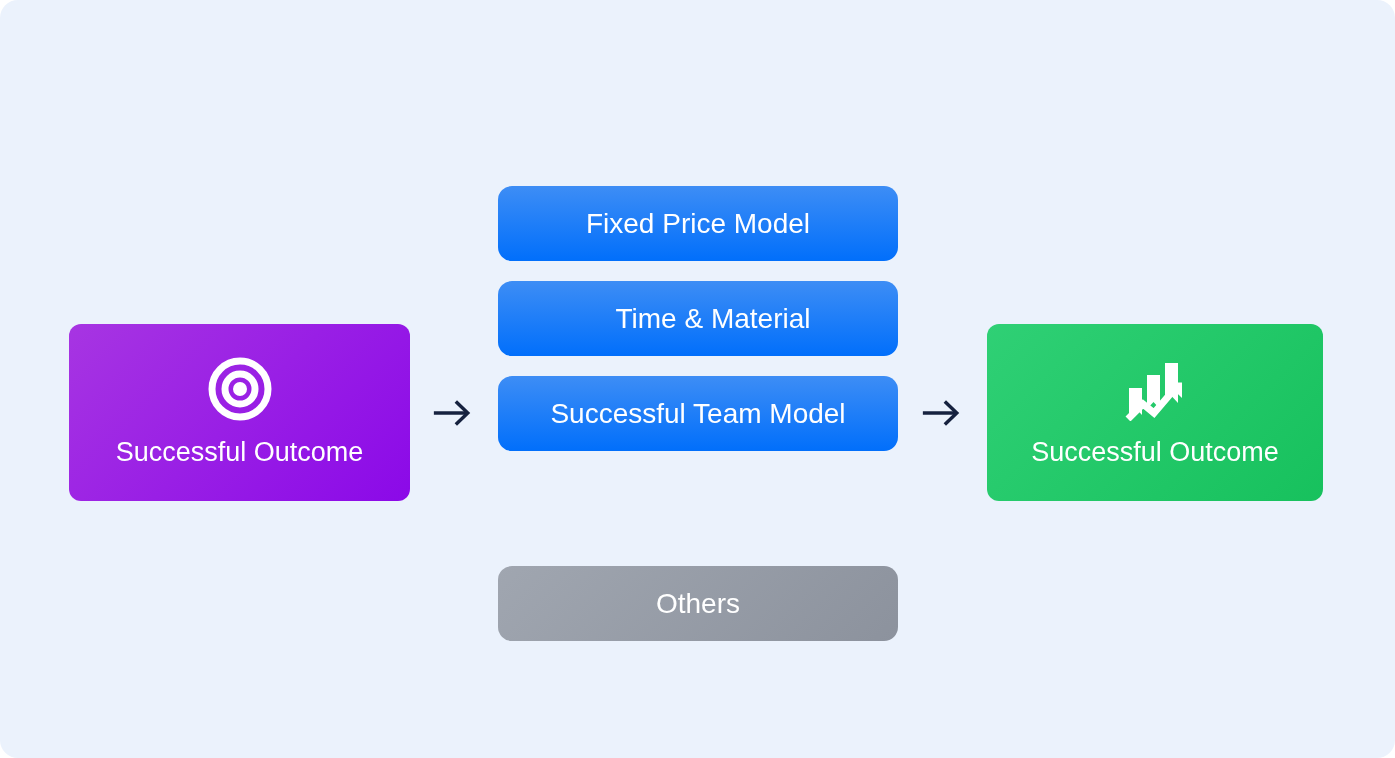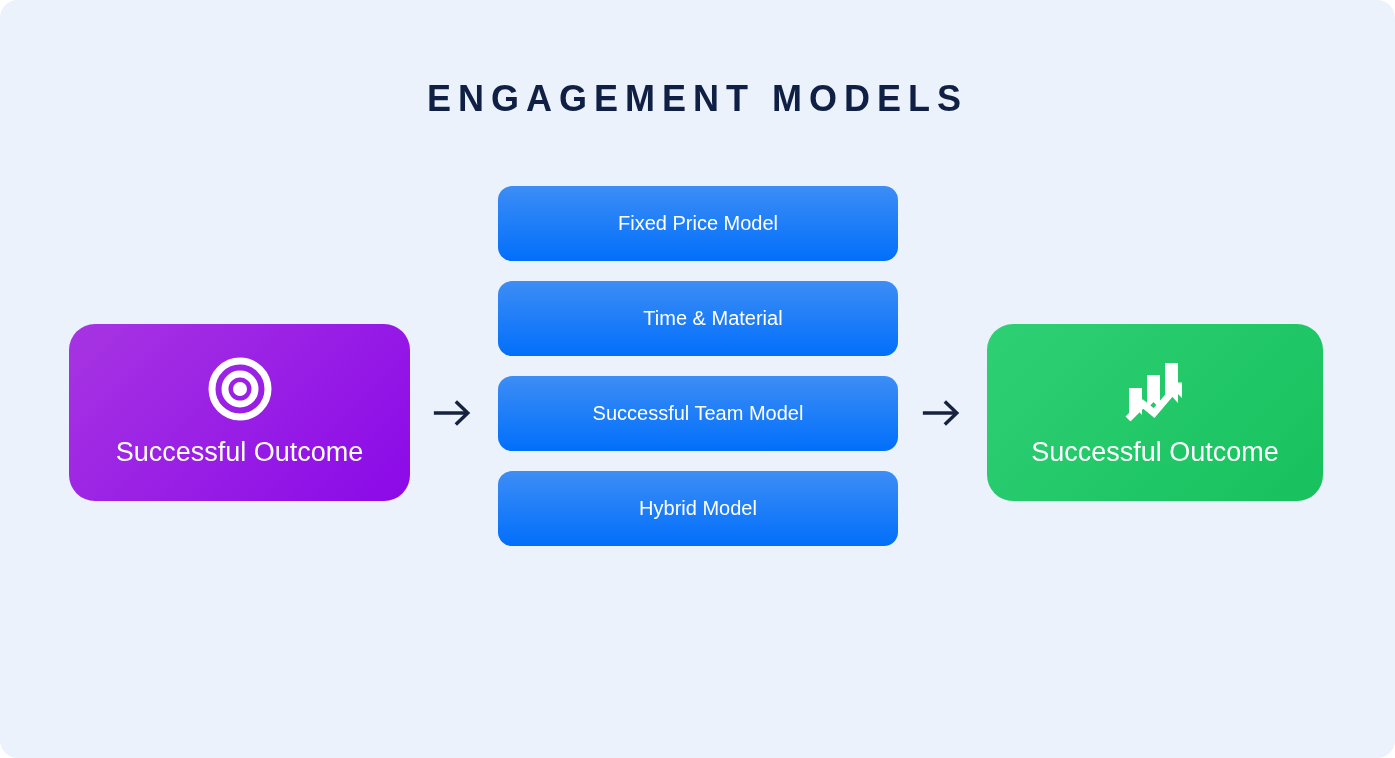--- a/index.html
+++ b/index.html
@@ -24,21 +24,21 @@
     letter-spacing: 7px;
     color: #0F2044;
   }
   .node {
     position: absolute;
     display: flex;
     flex-direction: column;
     align-items: center;
     justify-content: center;
     gap: 16px;
-    border-radius: 26px;
+    border-radius: 12px;
     color: #ffffff;
   }
   .node .node-label {
     font-size: 27px;
     font-weight: 400;
     color: #ffffff;
   }
   .node-left {
     left: 69px; top: 324px;
     width: 341px; height: 177px;
@@ -52,40 +52,39 @@
   .node .icon-wrap { width: 64px; height: 64px; }
   .pill {
     position: absolute;
     left: 498px;
     width: 400px; height: 75px;
     border-radius: 14px;
     display: flex;
     align-items: center;
     justify-content: center;
     color: #ffffff;
-    font-size: 20px;
+    font-size: 28px;
     font-weight: 400;
   }
   .pill-blue { background: linear-gradient(180deg, #3D8DF5 0%, #016FFB 100%); }
   .pill-gray { background: linear-gradient(135deg, #A0A6B0 0%, #8C929D 100%); }
   .pill-0 { top: 186px; }
   .pill-1 { top: 281px; padding-left: 30px; }
   .pill-2 { top: 376px; }
   .pill-3 { top: 471px; }
   .pill-4 { top: 566px; }
   .flow-arrow { position: absolute; width: 42px; height: 38px; }
   .flow-arrow-1 { left: 431px; top: 394px; }
   .flow-arrow-2 { left: 920px; top: 394px; }
 </style>
 </head>
 <body>
 
 <div class="stage">
 
-  <div class="title">ENGAGEMENT MODELS</div>
 
   <div class="node node-left">
     <span class="icon-wrap">
       <svg viewBox="0 0 64 64" width="64" height="64">
         <circle cx="32" cy="32" r="28" fill="none" stroke="#ffffff" stroke-width="7"></circle>
         <circle cx="32" cy="32" r="15" fill="none" stroke="#ffffff" stroke-width="7"></circle>
         <circle cx="32" cy="32" r="7" fill="#ffffff"></circle>
       </svg>
     </span>
     <span class="node-label">Successful Outcome</span>
@@ -100,22 +99,22 @@
 
   <div class="pill pill-blue pill-0">
     <span>Fixed Price Model</span>
   </div>
   <div class="pill pill-blue pill-1">
     <span>Time &amp; Material</span>
   </div>
   <div class="pill pill-blue pill-2">
     <span>Successful Team Model</span>
   </div>
-  <div class="pill pill-blue pill-3">
-    <span>Hybrid Model</span>
+  <div class="pill pill-gray pill-4">
+    <span>Others</span>
   </div>
 
   <span class="flow-arrow flow-arrow-2">
     <svg viewBox="0 0 44 38" width="42" height="38">
       <line x1="3" y1="19" x2="38" y2="19" stroke="#16223F" stroke-width="3.6"></line>
       <polyline points="26,7 38.5,19 26,31" fill="none" stroke="#16223F" stroke-width="3.6"></polyline>
     </svg>
   </span>
 
   <div class="node node-right">

